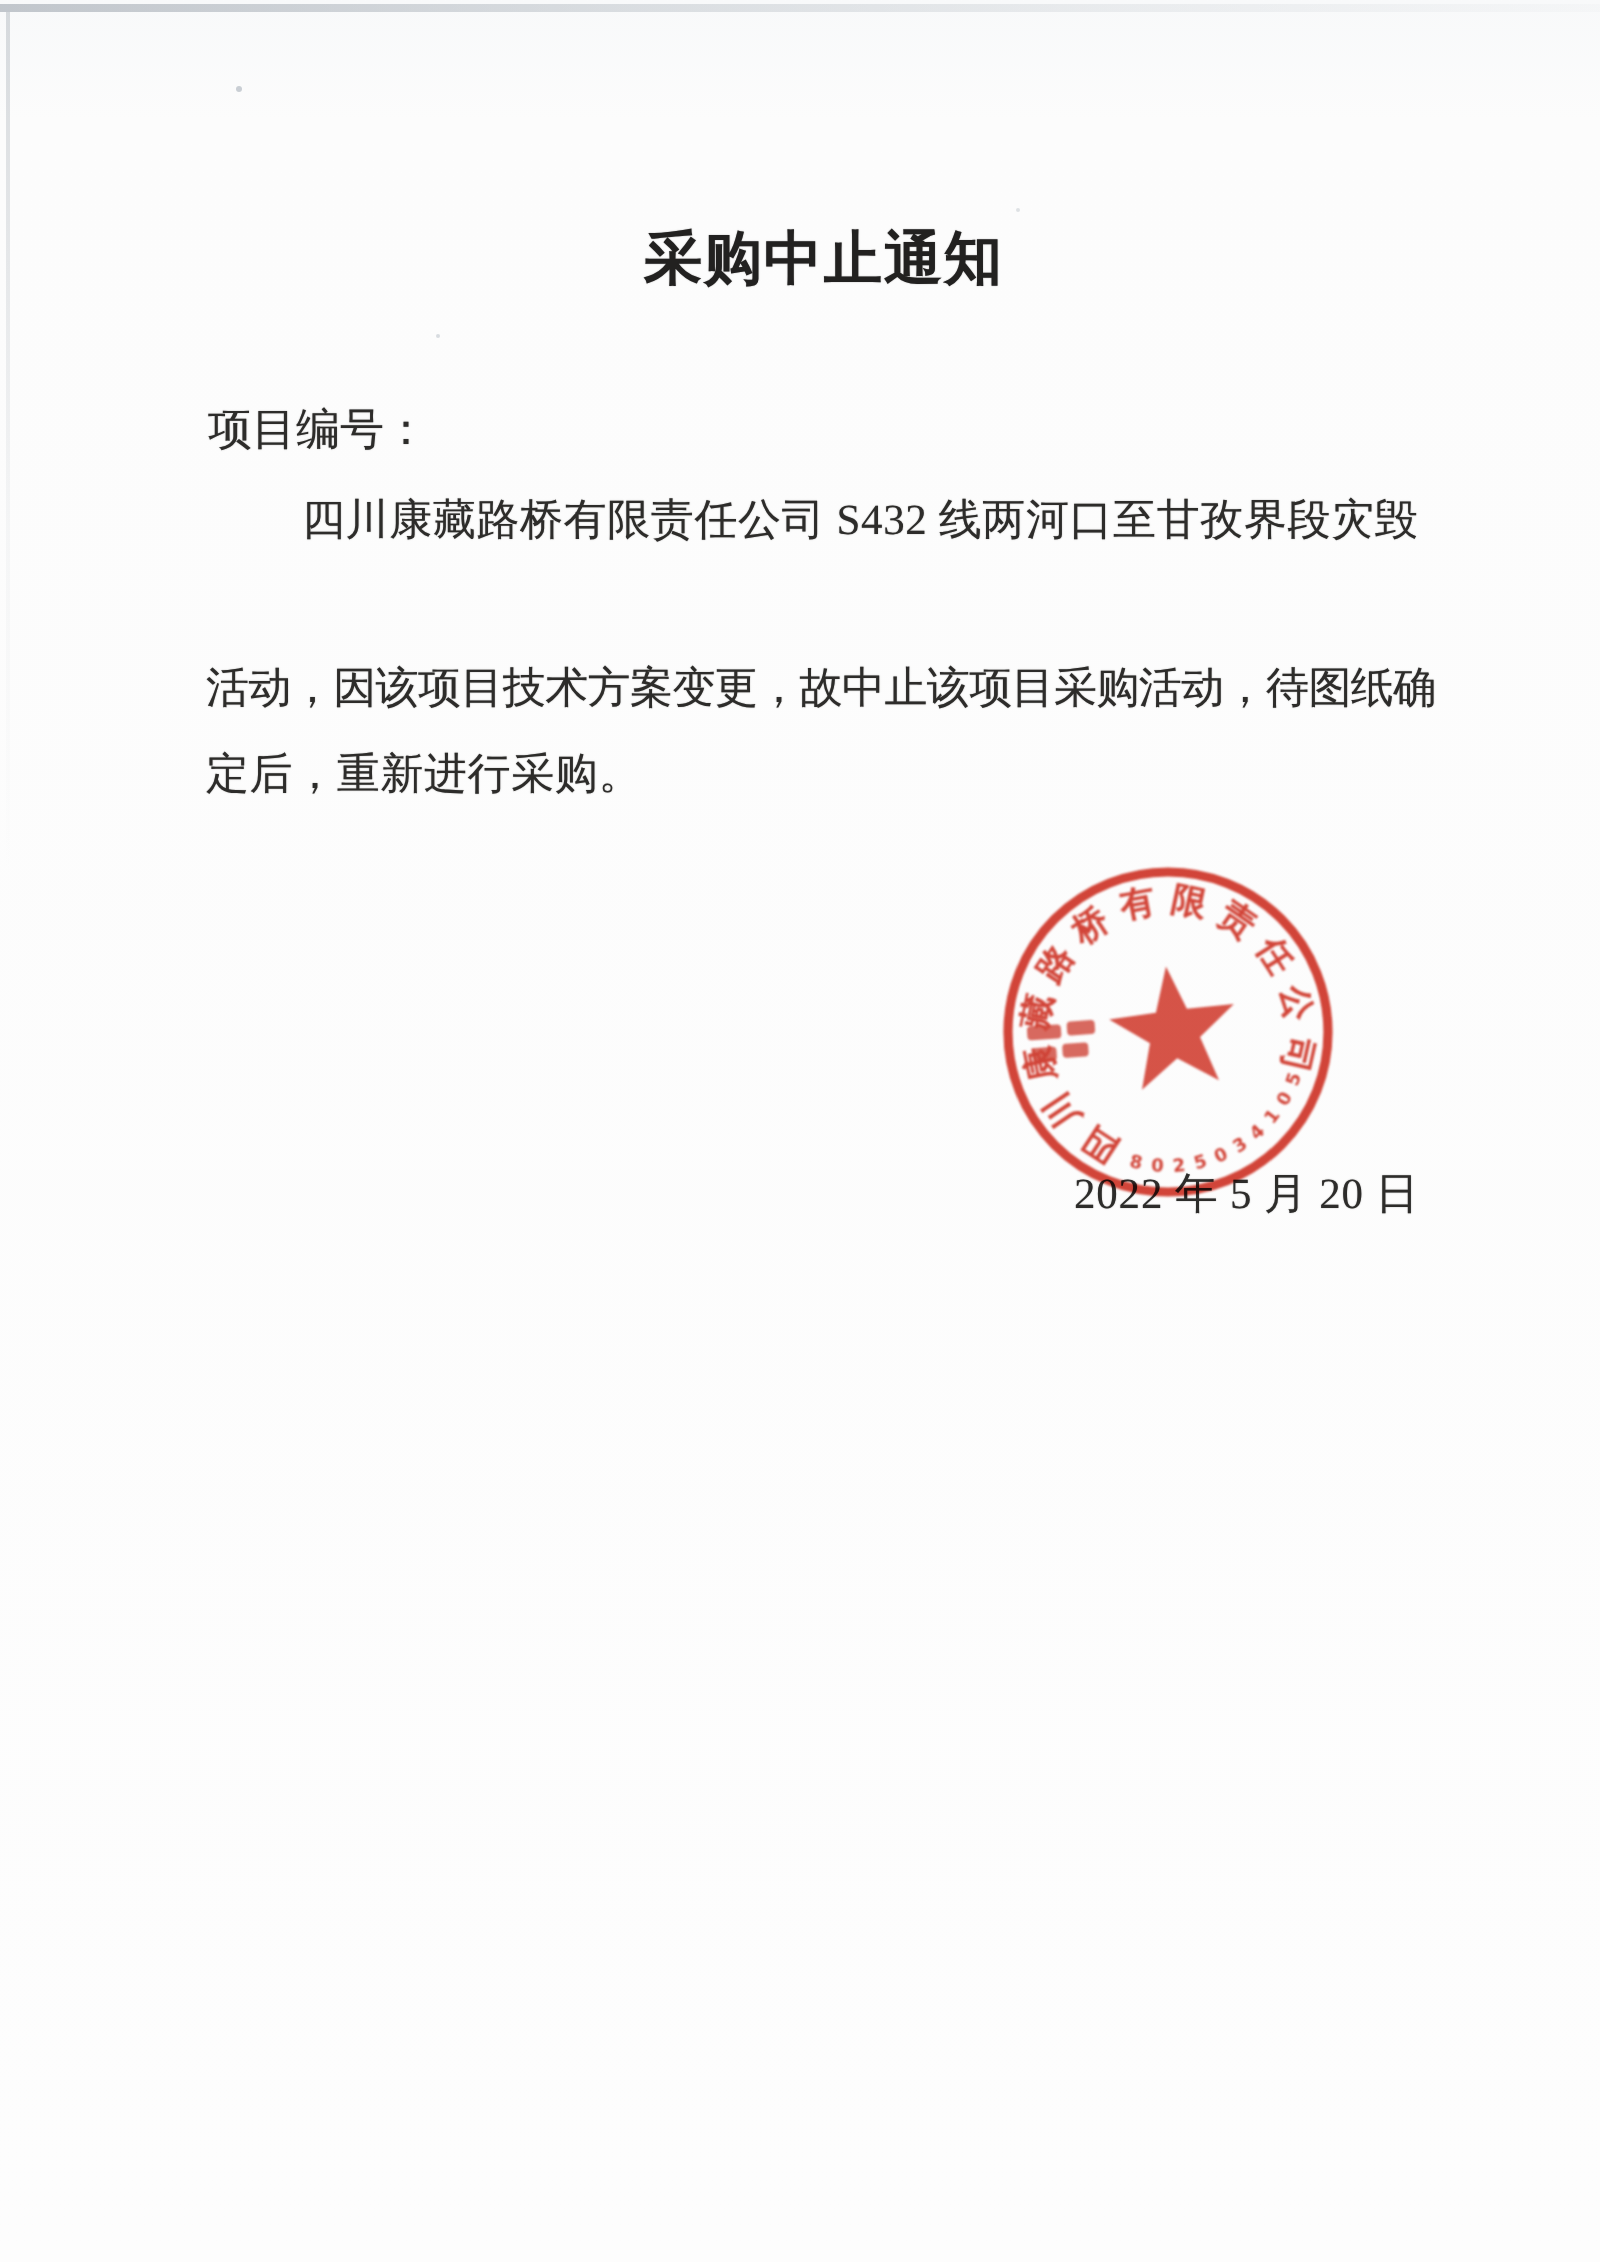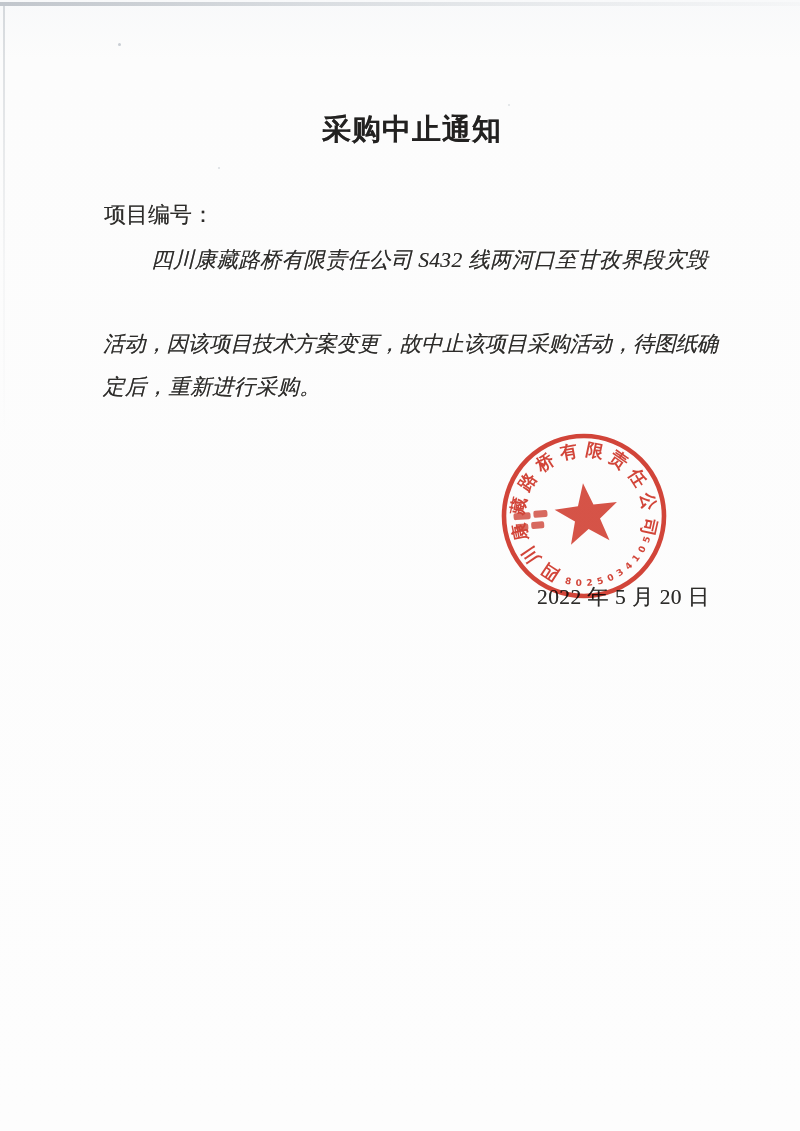--- a/index.html
+++ b/index.html
@@ -19,21 +19,21 @@
   .speck{position:absolute;background:#c9ced4;border-radius:50%;}
   .speck.s1{left:118px;top:43px;width:3px;height:3px;}
   .speck.s2{left:218px;top:167px;width:2px;height:2px;opacity:.7;}
   .speck.s3{left:508px;top:104px;width:2px;height:2px;opacity:.6;}
 
   .txt{position:absolute;white-space:nowrap;
     text-shadow:0 0 .6px rgba(45,44,42,.55);}
   .title{left:0;top:110px;width:824px;text-align:center;
     font-size:29px;font-weight:bold;letter-spacing:1px;color:#222120;}
   .salutation{left:104px;top:200px;font-size:22px;}
-  .bl{font-size:21.5px;letter-spacing:.3px;font-style:italic;}
+  .bl{font-size:21.5px;letter-spacing:.3px;}
   .bl.l1{left:151px;top:245px;}
   .bl.l2{left:103px;top:287px;letter-spacing:0;}
   .bl.l3{left:103px;top:329px;letter-spacing:-.3px;}
   .bl.l4{left:103px;top:372px;}
   .signature{left:356px;top:497px;font-size:21.5px;letter-spacing:.4px;}
   .dateline{left:537px;top:582px;font-size:21.5px;letter-spacing:.4px;}
 
   
   .seal-wrap{position:absolute;left:464px;top:396px;width:240px;height:240px;
     mix-blend-mode:multiply;opacity:.95;filter:blur(.45px);pointer-events:none;}

